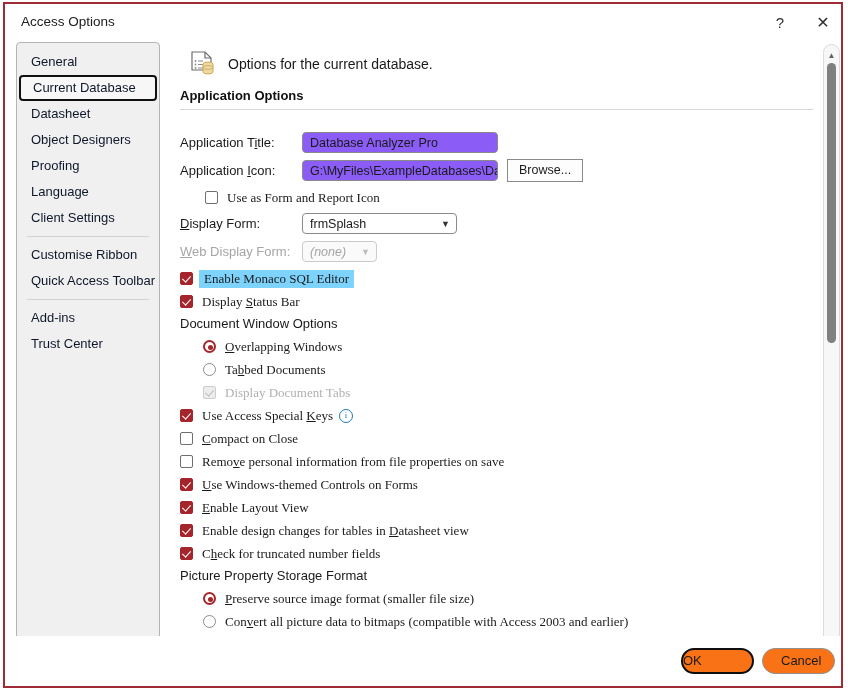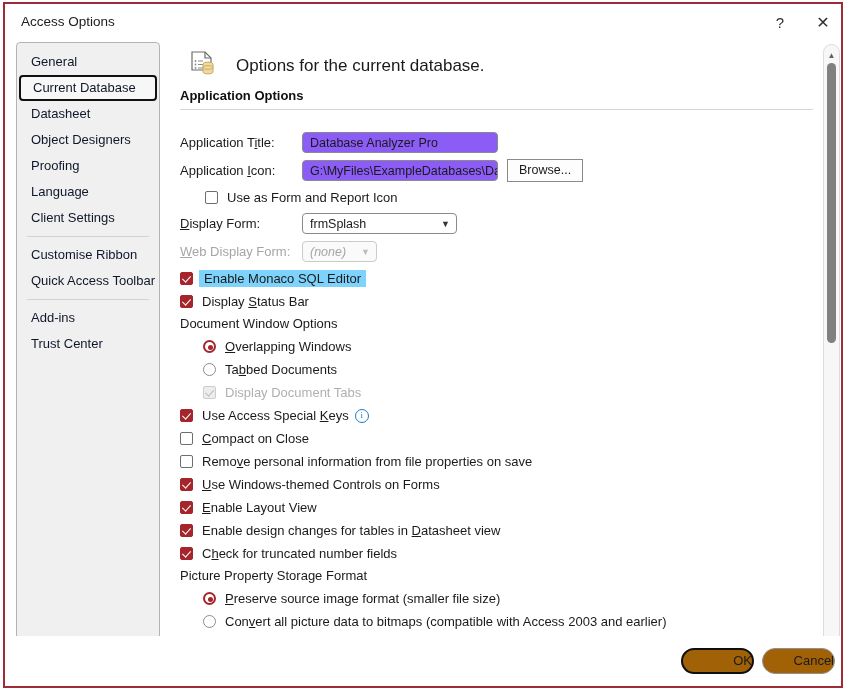--- a/index.html
+++ b/index.html
@@ -70,22 +70,22 @@
   
   #main{
     position:absolute;left:175px;top:40px;
     width:640px;height:612px;
     overflow:hidden;
   }
   #header-row{
     position:relative;height:44px;
   }
   #header-text{
-    position:absolute;left:56px;top:12px;
-    font-size:17px;color:#1a1a1a;
+    position:absolute;left:48px;top:12px;
+    font-size:14px;color:#1a1a1a;
   }
   #db-icon{position:absolute;left:8px;top:6px;}
 
   .section-title{
     font-weight:bold;font-size:13px;color:#101010;
     margin:0 0 6px 0;
   }
   .section-rule{
     height:1px;background:#d8d8d8;width:633px;margin-bottom:12px;
   }
@@ -127,21 +127,21 @@
   }
   .combo.dis{
     width:75px;border-color:#cbcbcb;color:#a6a6a6;background:#fafafa;font-style:italic;
   }
   .combo.dis .chev{color:#bdbdbd;}
 
   
   .crow{
     display:flex;align-items:center;height:23px;
   }
-  .crow .lbl{font-size:13px;color:#1a1a1a;white-space:nowrap;}
+  .crow .lbl{font-size:13px;color:#1a1a1a;white-space:nowrap;font-family:Liberation Serif, serif;}
   .crow .lbl.dis{color:#b0b0b0;}
   .cb{
     width:13px;height:13px;box-sizing:border-box;
     border:1px solid #6e6e6e;border-radius:2px;background:#fff;
     margin-right:9px;flex:0 0 auto;position:relative;
   }
   .cb.on{background:#a4262c;border-color:#a4262c;}
   .cb.on:after{
     content:"";position:absolute;left:3px;top:1px;
     width:4px;height:7px;border:solid #fff;
@@ -190,22 +190,22 @@
     background:#808080;border-radius:5px;
   }
 
   
   #footer{
     position:absolute;left:0;bottom:0;width:100%;height:50px;
     background:#ffffff;
   }
   .fbtn{
     position:absolute;top:12px;height:26px;line-height:24px;
-    text-align:right;font-size:13px;color:#1a1a1a;
-    background:#a16207;border:1px solid #909090;border-radius:13px;
+    text-align:left;font-size:13px;color:#1a1a1a;
+    background:#f97316;border:1px solid #909090;border-radius:13px;
     box-sizing:border-box;cursor:default;
   }
   #ok-btn{left:676px;width:73px;border:2px solid #0f0f0f;line-height:22px;}
   #cancel-btn{left:757px;width:73px;padding-left:18px;}
 </style>
 </head>
 <body>
 
 <div id="window">
 

